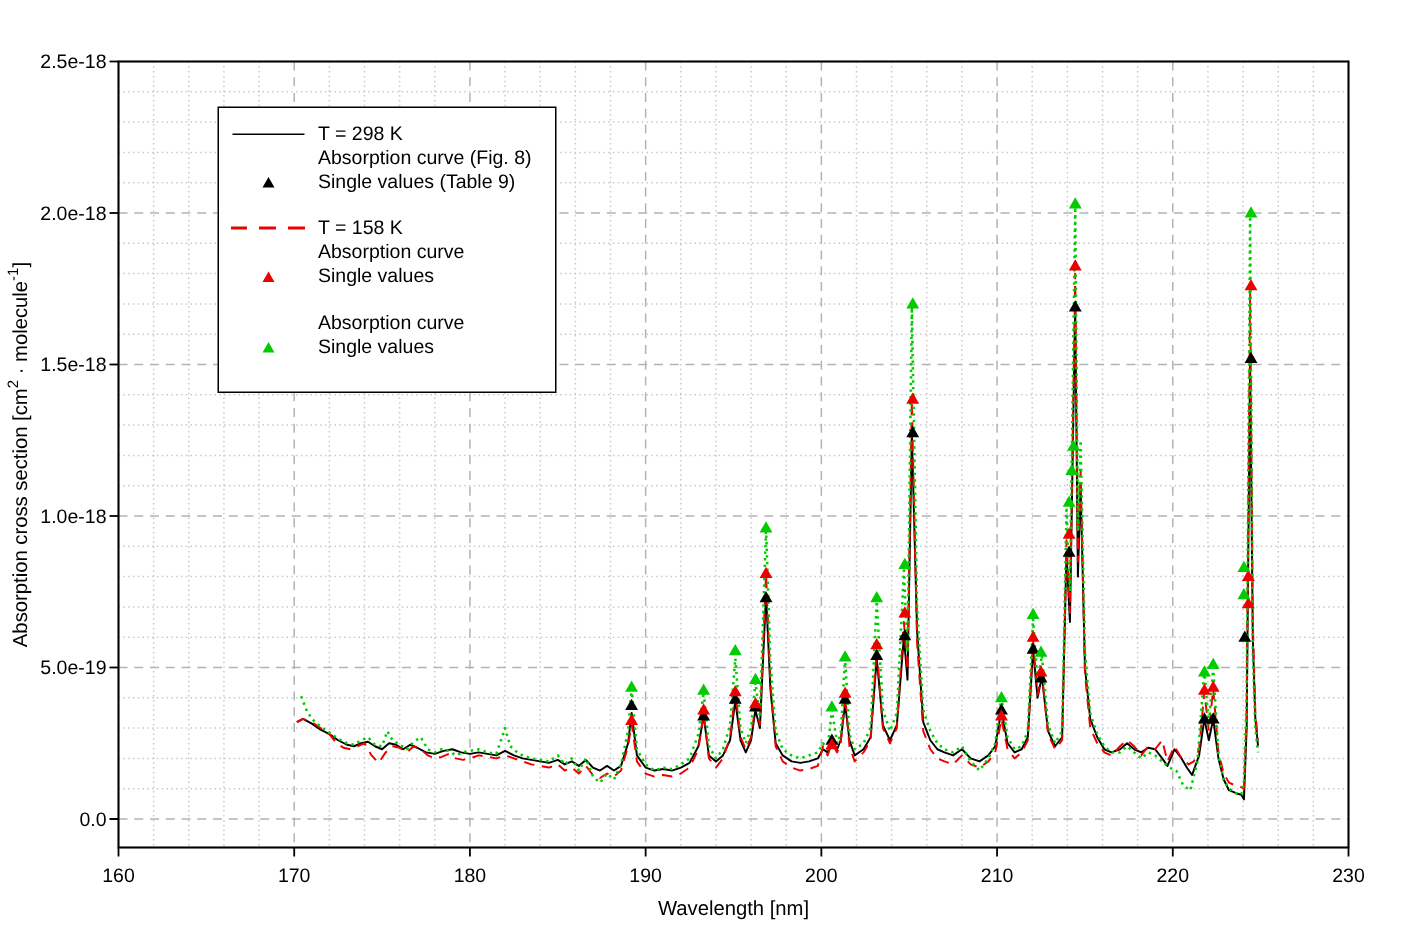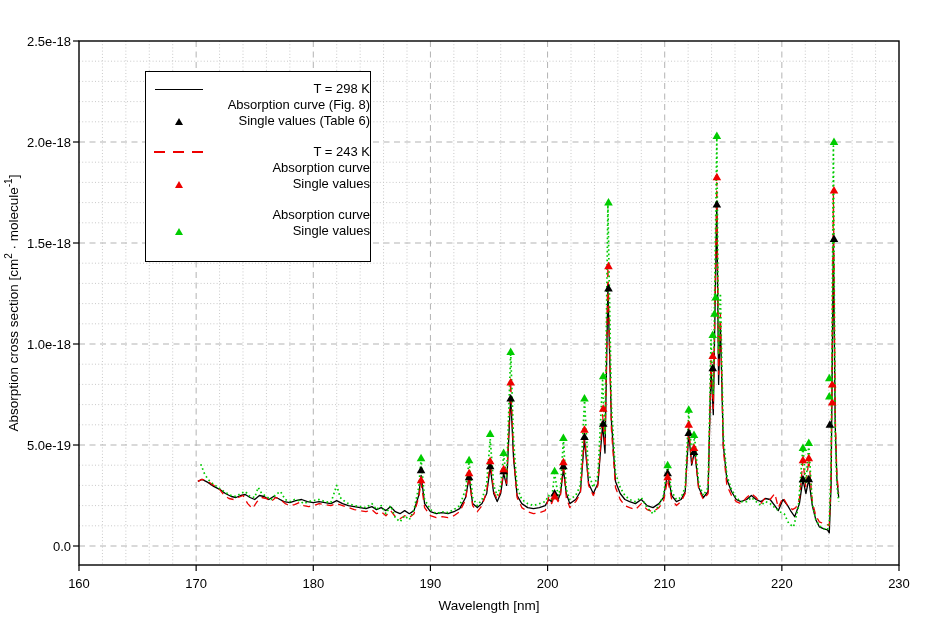--- a/index.html
+++ b/index.html
@@ -3,21 +3,21 @@
 <meta charset="utf-8">
 <style>
   html,body{margin:0;padding:0;background:#fff;}
   body{font-family:"Liberation Sans", sans-serif; color:#000;}
   .stage{position:relative;width:936px;height:619px;background:#fff;overflow:hidden;}
   svg{position:absolute;left:0;top:0;}
   .legend{position:absolute;left:145px;top:71px;width:226px;height:191px;background:#fff;
           border:1px solid #000;font-size:13px;line-height:16px;z-index:5;padding-top:9px;box-sizing:border-box;}
   .lg-group{margin-top:0;}
   .lg-group + .lg-group{margin-top:15px;}
-  .lg-row{display:flex;align-items:center;height:16px;justify-content:space-between;}
+  .lg-row{display:flex;align-items:center;height:16px;}
   .lg-swatch{width:66px;flex:none;display:flex;justify-content:center;align-items:center;}
   .lg-label{white-space:nowrap;}
   .line-solid{width:48px;height:0;border-top:1.5px solid #000;}
   .line-dashed{width:50px;height:2px;background:repeating-linear-gradient(90deg,#ee0000 0 11px,transparent 11px 19px);}
   .line-dotted{width:46px;height:2px;background:repeating-linear-gradient(90deg,#00cc00 0 2px,transparent 2px 5px);}
   .tri{width:0;height:0;border-left:4.5px solid transparent;border-right:4.5px solid transparent;border-bottom:7px solid #000;}
   .tri.red{border-bottom-color:#ee0000;}
   .tri.green{border-bottom-color:#00cc00;}
 </style>
 </head>
@@ -218,29 +218,29 @@
         <span class="lg-label">T = 298 K</span>
       </div>
       <div class="lg-row">
         <span class="lg-swatch"></span>
         <span class="lg-label">Absorption curve (Fig. 8)</span>
       </div>
       <div class="lg-row">
         <span class="lg-swatch">
             <span class="tri"></span>
           </span>
-        <span class="lg-label">Single values (Table 6)</span>
+        <span class="lg-label">Single values (Table 9)</span>
       </div>
     </div>
     <div class="lg-group">
       <div class="lg-row">
         <span class="lg-swatch">
             <span class="line-dashed"></span>
           </span>
-        <span class="lg-label">T = 243 K</span>
+        <span class="lg-label">T = 158 K</span>
       </div>
       <div class="lg-row">
         <span class="lg-swatch"></span>
         <span class="lg-label">Absorption curve</span>
       </div>
       <div class="lg-row">
         <span class="lg-swatch">
             <span class="tri red"></span>
           </span>
         <span class="lg-label">Single values</span>

